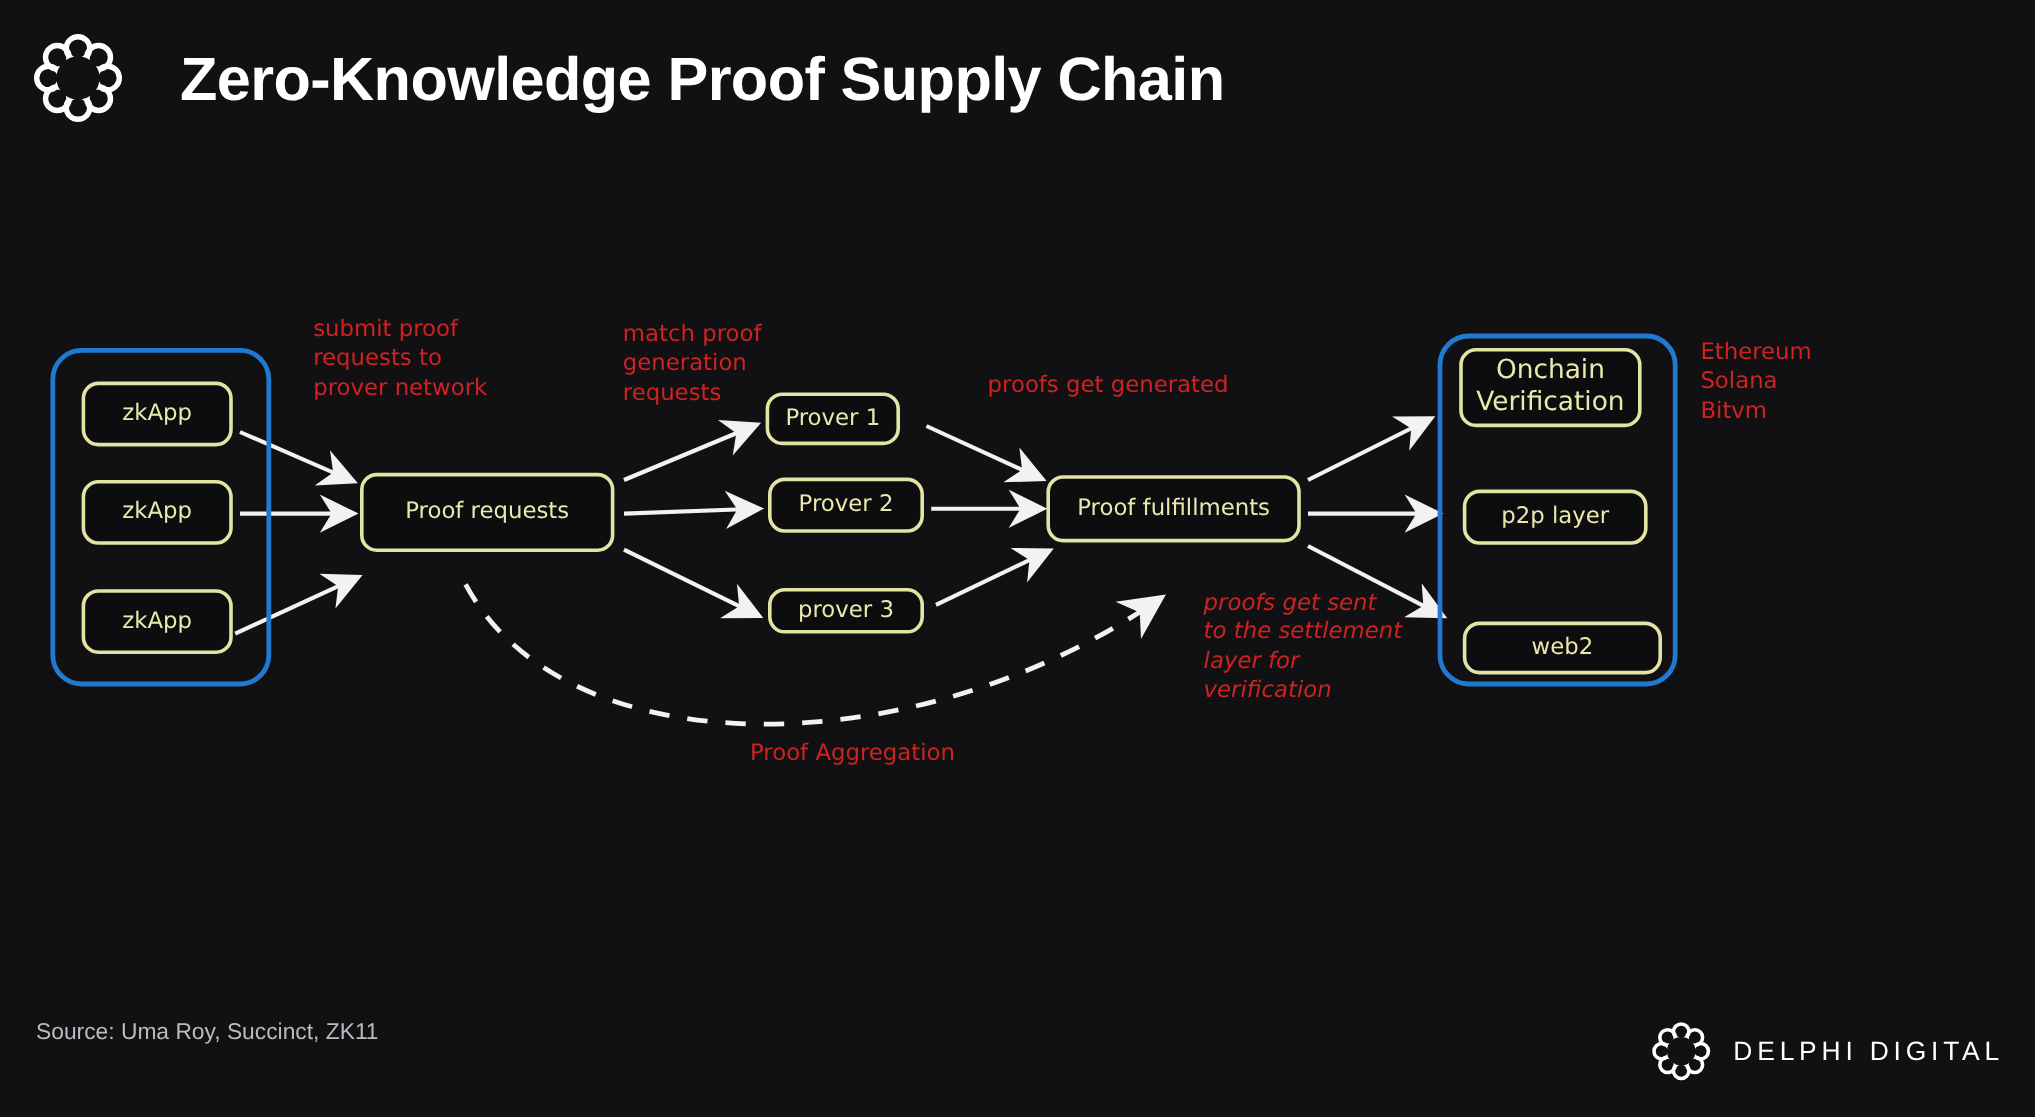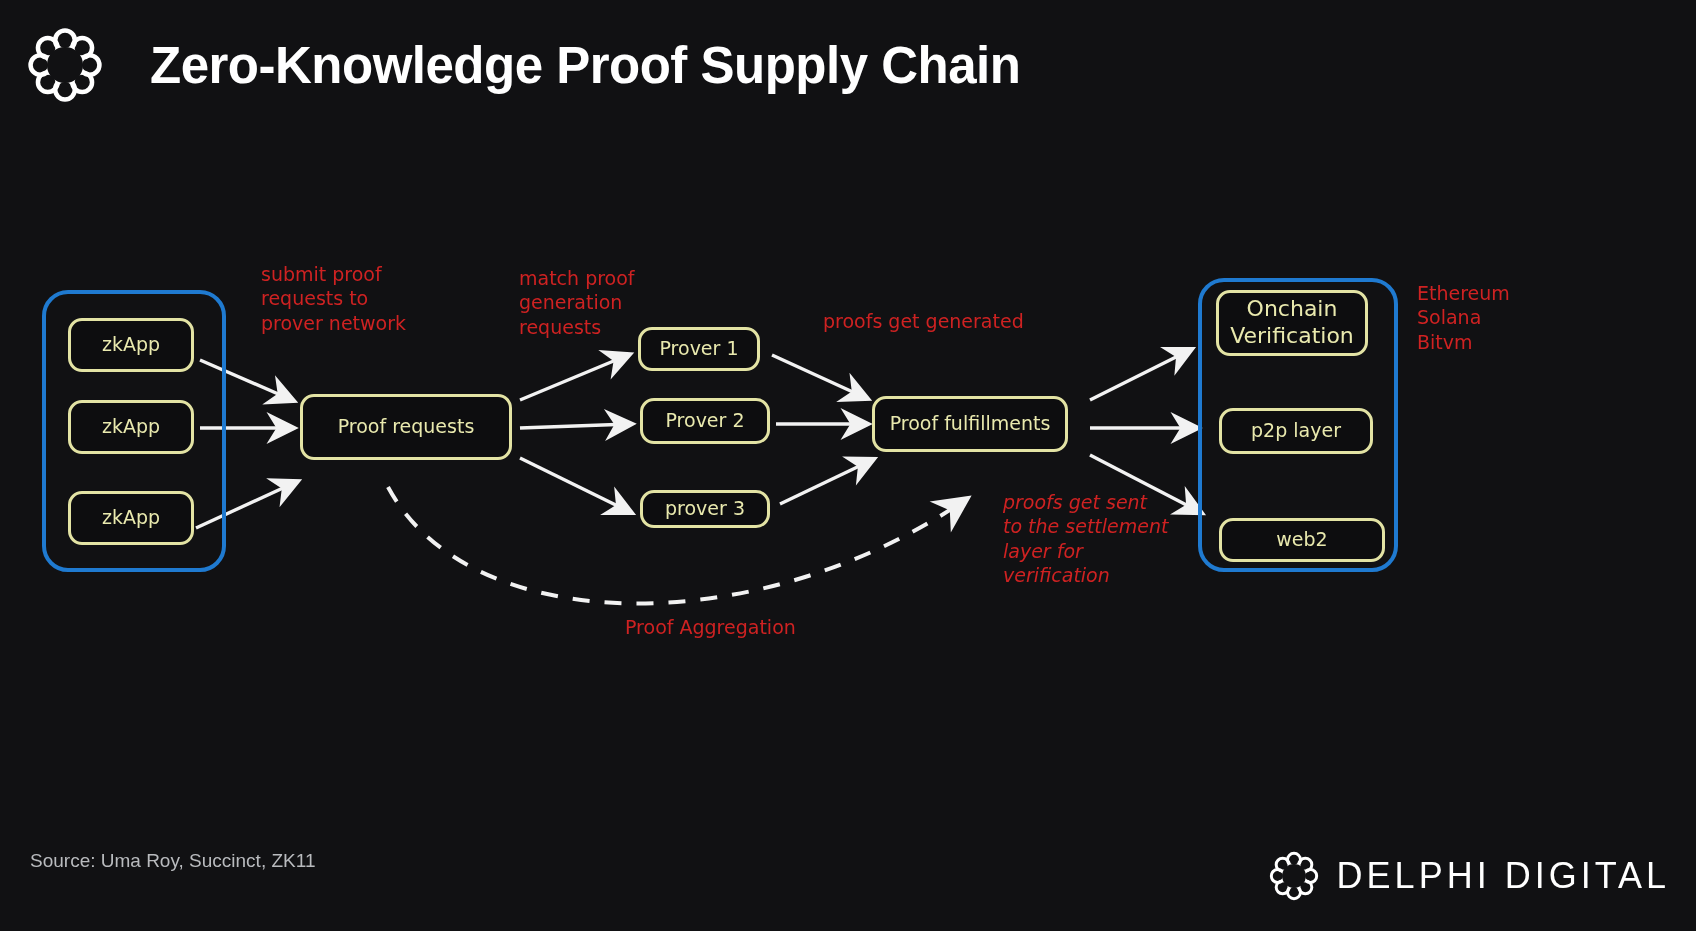--- a/index.html
+++ b/index.html
@@ -57,21 +57,21 @@
     position: absolute;
     right: 26px; top: 848px;
     height: 56px;
     display: flex;
     align-items: center;
     gap: 16px;
   }
   .footer-mark { width: 54px; height: 54px; }
   .footer-wordmark {
     font-family: "Liberation Sans", sans-serif;
-    font-size: 36px;
+    font-size: 22px;
     letter-spacing: 4px;
     color: #ffffff;
     white-space: nowrap;
   }
 
   
   .canvas {
     position: absolute;
     left: 0; top: 0;
     width: 1696px; height: 931px;
@@ -174,25 +174,25 @@
     </svg>
 
     <div class="group-box" style="left:42px; top:290px; width:184px; height:282px;"></div>
 
     <div class="node" style="left:68px; top:318px; width:126px; height:54px;">zkApp</div>
     <div class="node" style="left:68px; top:400px; width:126px; height:54px;">zkApp</div>
     <div class="node" style="left:68px; top:491px; width:126px; height:54px;">zkApp</div>
 
     <div class="node" style="left:300px; top:394px; width:212px; height:66px;">Proof requests</div>
 
-    <div class="node" style="left:638px; top:327px; width:122px; height:44px;">Prover 1</div>
+    <div class="node" style="left:638px; top:327px; width:112px; height:44px;">Prover 1</div>
     <div class="node" style="left:640px; top:398px; width:130px; height:46px;">Prover 2</div>
     <div class="node" style="left:640px; top:490px; width:130px; height:38px;">prover 3</div>
 
-    <div class="node" style="left:872px; top:396px; width:196px; height:56px;">Proof fulfillments</div>
+    <div class="node" style="left:872px; top:396px; width:212px; height:56px;">Proof fulfillments</div>
 
     <div class="group-box" style="left:1198px; top:278px; width:200px; height:294px;"></div>
 
     <div class="node two-line" style="left:1216px; top:290px; width:152px; height:66px; white-space:pre-line;">Onchain
 Verification</div>
     <div class="node" style="left:1219px; top:408px; width:154px; height:46px;">p2p layer</div>
     <div class="node" style="left:1219px; top:518px; width:166px; height:44px;">web2</div>
 
     <div class="annot" style="left:261px; top:262px;">submit proof
 requests to

